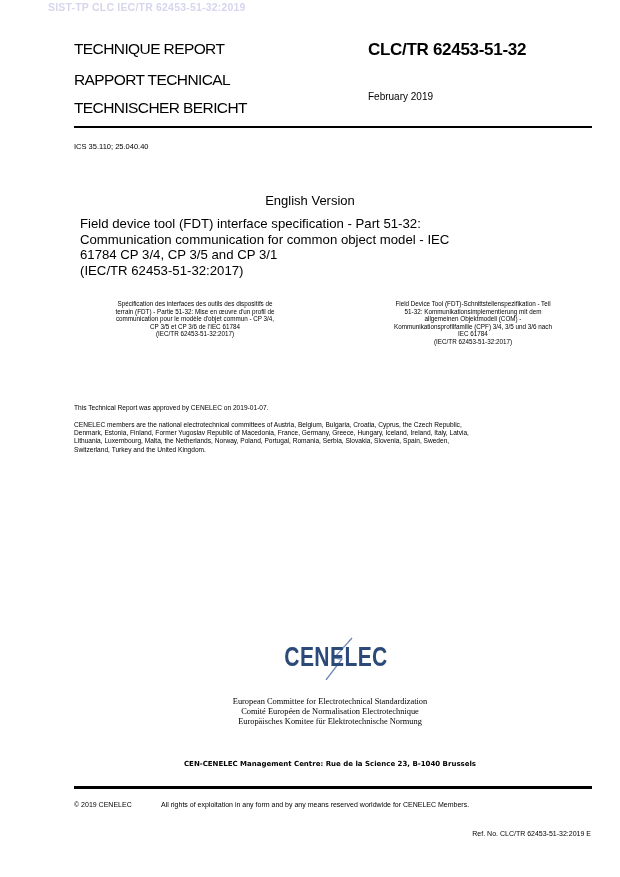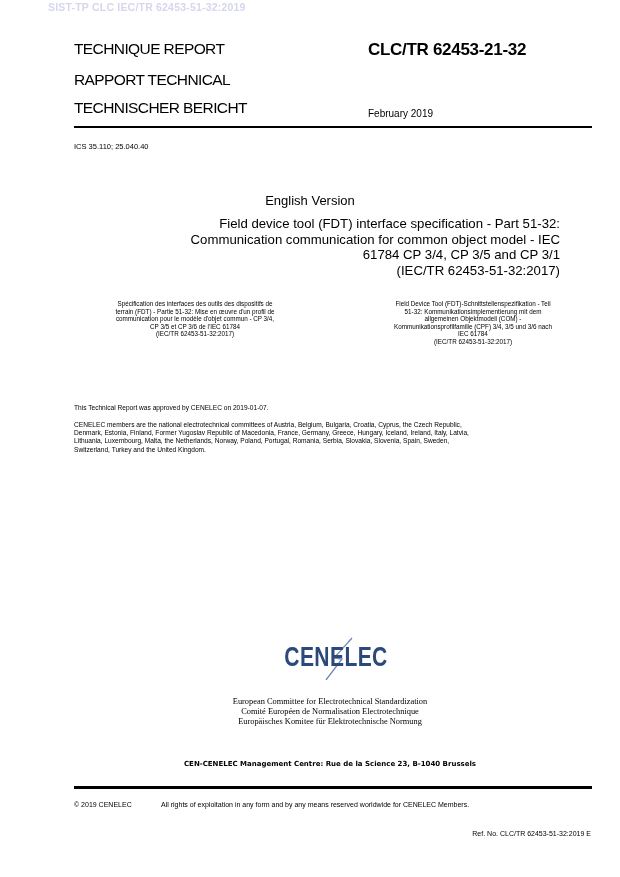--- a/index.html
+++ b/index.html
@@ -1,25 +1,25 @@
 <!DOCTYPE html>
 <html><head>
   <meta charset="utf-8">
   <style>
     html, body { margin:0; padding:0; background:#ffffff; }
     body { width:620px; height:877px; position:relative; overflow:hidden; font-family:"Liberation Sans", sans-serif; color:#000; }
     .abs { position:absolute; }
     .watermark { left:0; width:620px; top:1px; text-align:left; font-size:10.5px; font-weight:bold; color:#d6d6ee; letter-spacing:0.2px;padding-left:48px; }
     .hdr-left { left:74px; font-size:15.5px; letter-spacing:-0.6px; }
     .hdr-doc { left:368px; top:40px; font-size:17px; font-weight:bold; letter-spacing:-0.3px; }
-    .hdr-date { left:368px; top:108px; font-size:10px; }
+    .hdr-date { left:368px; top:91px; font-size:10px; }
     .rule { left:74px; width:518px; height:2px; background:#000; }
     .ics { left:74px; top:142px; font-size:7.5px; }
     .version { left:0; width:620px; top:193px; text-align:center; font-size:13px; }
-    .title { left:80px; width:480px; top:216px; text-align:right; font-size:13.2px; line-height:15.5px; }
+    .title { left:80px; width:480px; top:216px; text-align:left; font-size:13.2px; line-height:15.5px; }
     .col { top:300px; width:230px; text-align:center; font-size:6.3px; line-height:7.6px; }
     .col-fr { left:80px; }
     .col-de { left:358px; }
     .approval { left:74px; top:404px; font-size:6.6px; }
     .members { left:74px; top:421px; width:520px; font-size:6.6px; line-height:8.2px; }
     .logo { left:256px; top:640px; width:160px; height:42px; }
     .logo-text { position:absolute; left:0; width:160px; top:2px; text-align:center; font-family:"Liberation Sans", sans-serif; font-weight:bold; font-size:27px; color:#2b4a7a; transform:scaleX(0.78); transform-origin:center; letter-spacing:0.5px; }
     .committee { left:0; width:660px; top:697px; text-align:center; font-family:"Liberation Serif", serif; font-size:8.4px; line-height:10px; }
     .centre { left:0; width:660px; top:760px; text-align:center; font-family:"DejaVu Sans", sans-serif; font-size:7px; font-weight:bold; }
     .copyright { left:74px; top:801px; font-size:7px; }
@@ -27,21 +27,21 @@
     .ref { right:29px; top:830px; font-size:7px; }
   </style>
 </head>
 <body>
 
 <div class="abs watermark">SIST-TP CLC IEC/TR 62453-51-32:2019</div>
 
 <div class="abs hdr-left" style="top:40px;">TECHNIQUE REPORT</div>
 <div class="abs hdr-left" style="top:71px;">RAPPORT TECHNICAL</div>
 <div class="abs hdr-left" style="top:99px;">TECHNISCHER BERICHT</div>
-<div class="abs hdr-doc">CLC/TR 62453-21-32</div>
+<div class="abs hdr-doc">CLC/TR 62453-51-32</div>
 <div class="abs hdr-date">February 2019</div>
 
 <div class="abs rule" style="top:126px;"></div>
 
 <div class="abs ics">ICS 35.110; 25.040.40</div>
 
 <div class="abs version">English Version</div>
 
 <div class="abs title">
   <div>Field device tool (FDT) interface specification - Part 51-32:</div>

